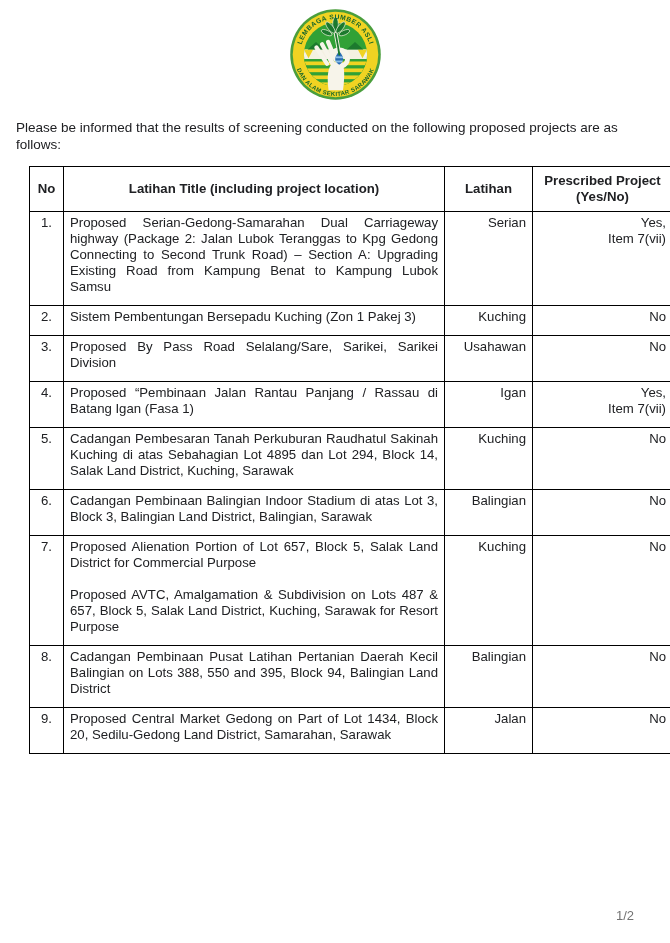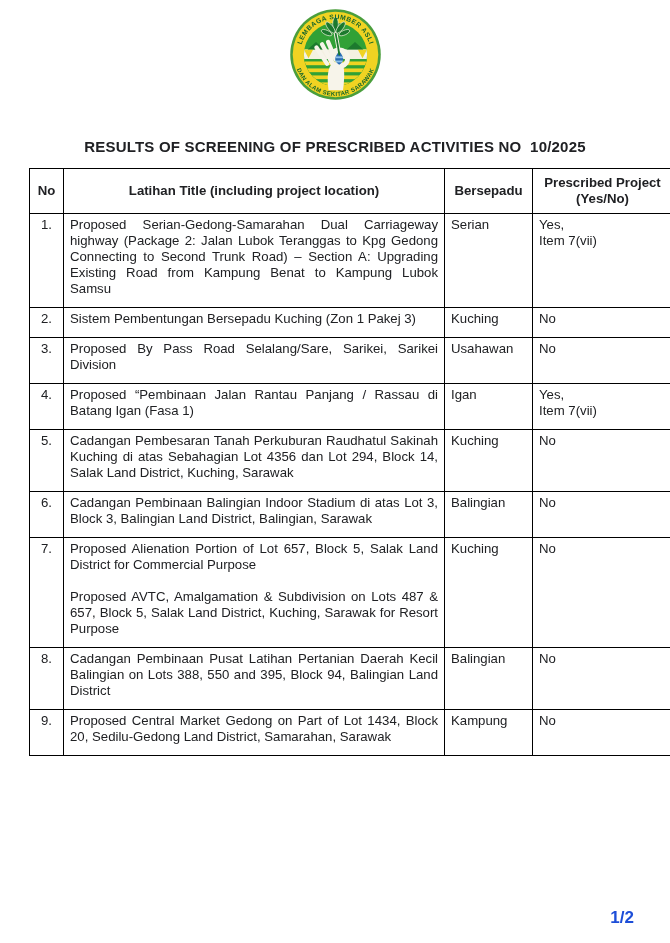--- a/index.html
+++ b/index.html
@@ -35,24 +35,24 @@
     font-size: 13.2px; font-weight: bold; text-align: center;
     vertical-align: middle; padding: 6px 3px;
     white-space: pre-line; line-height: 16px;
   }
   td {
     font-size: 13.2px; line-height: 16px; vertical-align: top;
     padding: 3px 6px 10px 6px; white-space: pre-line;
   }
   td.c-no  { text-align: center; padding-left: 1px; padding-right: 1px; }
   td.c-title { text-align: justify; }
-  td.c-loc, td.c-pa { text-align: left; }
+  td.c-loc, td.c-pa { text-align: right; }
   .pageno {
     position: absolute; top: 908px; right: 36px;
-    font-size: 17px; color: #1d4ed8; font-weight: bold;
+    font-size: 13px; color: #737373;
   }
 </style>
 </head>
 <body>
 
 <div class="page">
 
   <div class="logo-wrap">
     <svg viewBox="0 0 100 100" aria-hidden="true">
       <defs>
@@ -108,35 +108,35 @@
 
       <text class="arc-text" text-anchor="middle" style="fill:var(--text-green)">
         <textPath href="#arcTop" startOffset="50%">LEMBAGA SUMBER ASLI</textPath>
       </text>
       <text class="arc-text arc-bot" text-anchor="middle" style="fill:var(--text-green)">
         <textPath href="#arcBot" startOffset="50%">DAN ALAM SEKITAR SARAWAK</textPath>
       </text>
     </svg>
   </div>
 
-  <h1 class="title">RESULTS OF SCREENING OF PRESCRIBED ACTIVITIES NO  10/2025</h1>
-
+
+  <p class="intro">Please be informed that the results of screening conducted on the following proposed projects are as follows:</p>
 
   <table class="results">
     <colgroup>
       <col style="width:34px">
         <col style="width:381px">
         <col style="width:88px">
         <col style="width:140px">
     </colgroup>
     <thead>
       <tr>
         <th>No</th>
         <th>Latihan Title (including project location)</th>
-        <th>Bersepadu</th>
+        <th>Latihan</th>
         <th>Prescribed Project
 (Yes/No)</th>
       </tr>
     </thead>
     <tbody>
   <tr>
     <td class="c-no">1.</td>
     <td class="c-title">Proposed Serian-Gedong-Samarahan Dual Carriageway highway (Package 2: Jalan Lubok Teranggas to Kpg Gedong Connecting to Second Trunk Road) – Section A: Upgrading Existing Road from Kampung Benat to Kampung Lubok Samsu</td>
     <td class="c-loc">Serian</td>
     <td class="c-pa">Yes,
@@ -160,21 +160,21 @@
   <tr>
     <td class="c-no">4.</td>
     <td class="c-title">Proposed “Pembinaan Jalan Rantau Panjang / Rassau di Batang Igan (Fasa 1)</td>
     <td class="c-loc">Igan</td>
     <td class="c-pa">Yes,
 Item 7(vii)</td>
   </tr>
 
   <tr>
     <td class="c-no">5.</td>
-    <td class="c-title">Cadangan Pembesaran Tanah Perkuburan Raudhatul Sakinah Kuching di atas Sebahagian Lot 4356 dan Lot 294, Block 14, Salak Land District, Kuching, Sarawak</td>
+    <td class="c-title">Cadangan Pembesaran Tanah Perkuburan Raudhatul Sakinah Kuching di atas Sebahagian Lot 4895 dan Lot 294, Block 14, Salak Land District, Kuching, Sarawak</td>
     <td class="c-loc">Kuching</td>
     <td class="c-pa">No</td>
   </tr>
 
   <tr>
     <td class="c-no">6.</td>
     <td class="c-title">Cadangan Pembinaan Balingian Indoor Stadium di atas Lot 3, Block 3, Balingian Land District, Balingian, Sarawak</td>
     <td class="c-loc">Balingian</td>
     <td class="c-pa">No</td>
   </tr>
@@ -191,21 +191,21 @@
   <tr>
     <td class="c-no">8.</td>
     <td class="c-title">Cadangan Pembinaan Pusat Latihan Pertanian Daerah Kecil Balingian on Lots 388, 550 and 395, Block 94, Balingian Land District</td>
     <td class="c-loc">Balingian</td>
     <td class="c-pa">No</td>
   </tr>
 
   <tr>
     <td class="c-no">9.</td>
     <td class="c-title">Proposed Central Market Gedong on Part of Lot 1434, Block 20, Sedilu-Gedong Land District, Samarahan, Sarawak</td>
-    <td class="c-loc">Kampung</td>
+    <td class="c-loc">Jalan</td>
     <td class="c-pa">No</td>
   </tr>
 
 
 </tbody>
   </table>
 
   <div class="pageno">1/2</div>
 
 </div>

